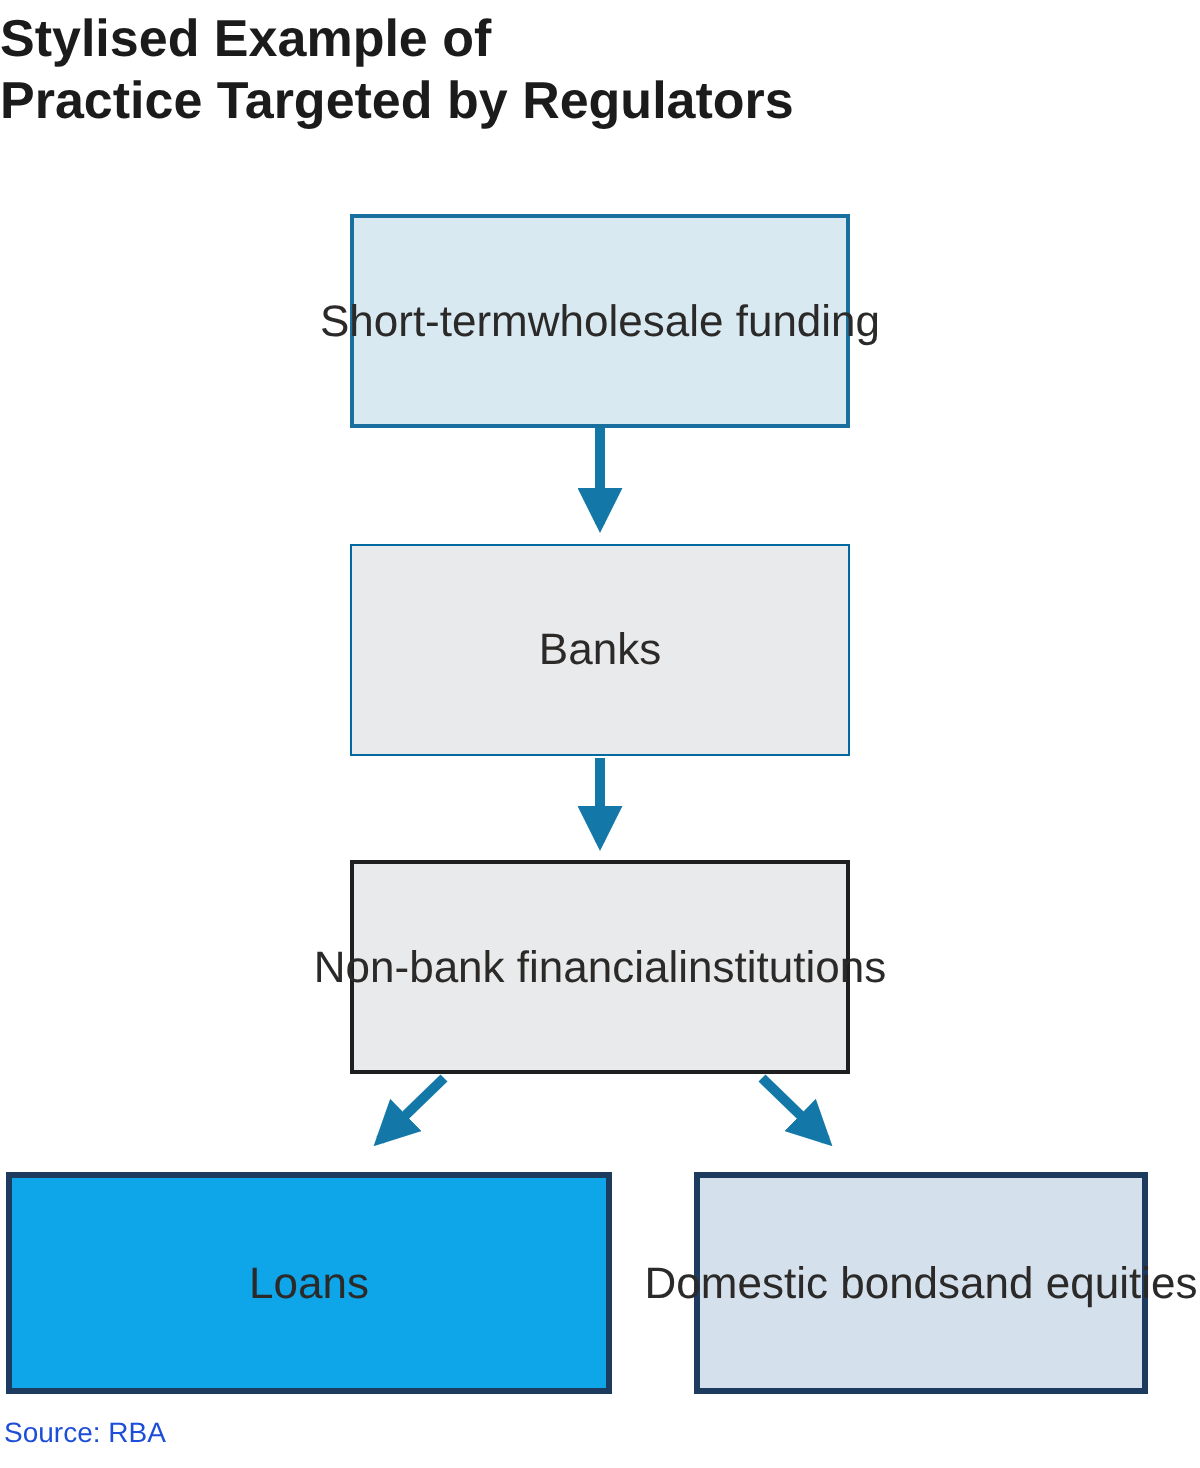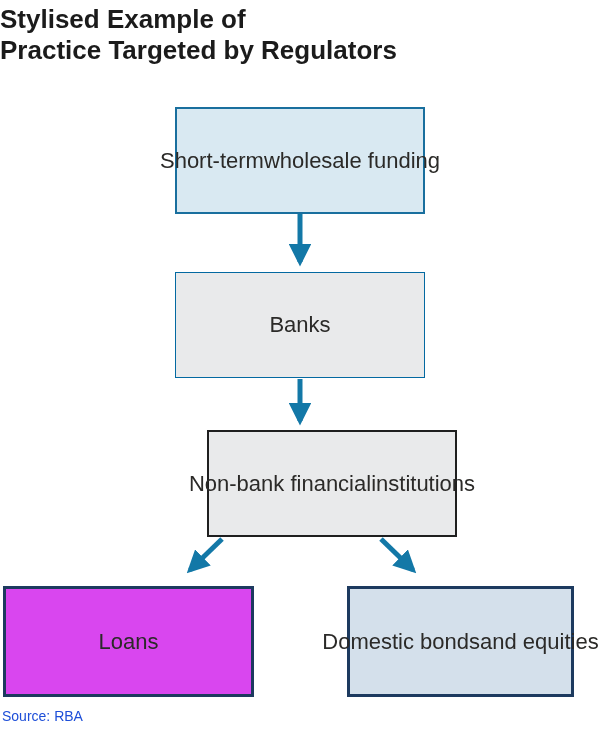--- a/index.html
+++ b/index.html
@@ -45,25 +45,24 @@
   }
   .node-banks {
     left: 175px; top: 272px; width: 250px; height: 106px;
     background: #e9eaeb;
     border: 1px solid #0369a1;
   }
   .node-nonbank {
     left: 175px; top: 430px; width: 250px; height: 107px;
     background: #e9eaeb;
     border: 2px solid #1f1f1f;
-    margin-left: 32px;
   }
   .node-loans {
-    left: 3px; top: 586px; width: 251px; height: 111px;
-    background: #d946ef;
+    left: 3px; top: 586px; width: 303px; height: 111px;
+    background: #0ea5e9;
     border: 3px solid #1d3a5f;
   }
   .node-bonds {
     left: 347px; top: 586px; width: 227px; height: 111px;
     background: #d4e0eb;
     border: 3px solid #1d3a5f;
   }
   .arrows {
     position: absolute;
     left: 0; top: 0;

